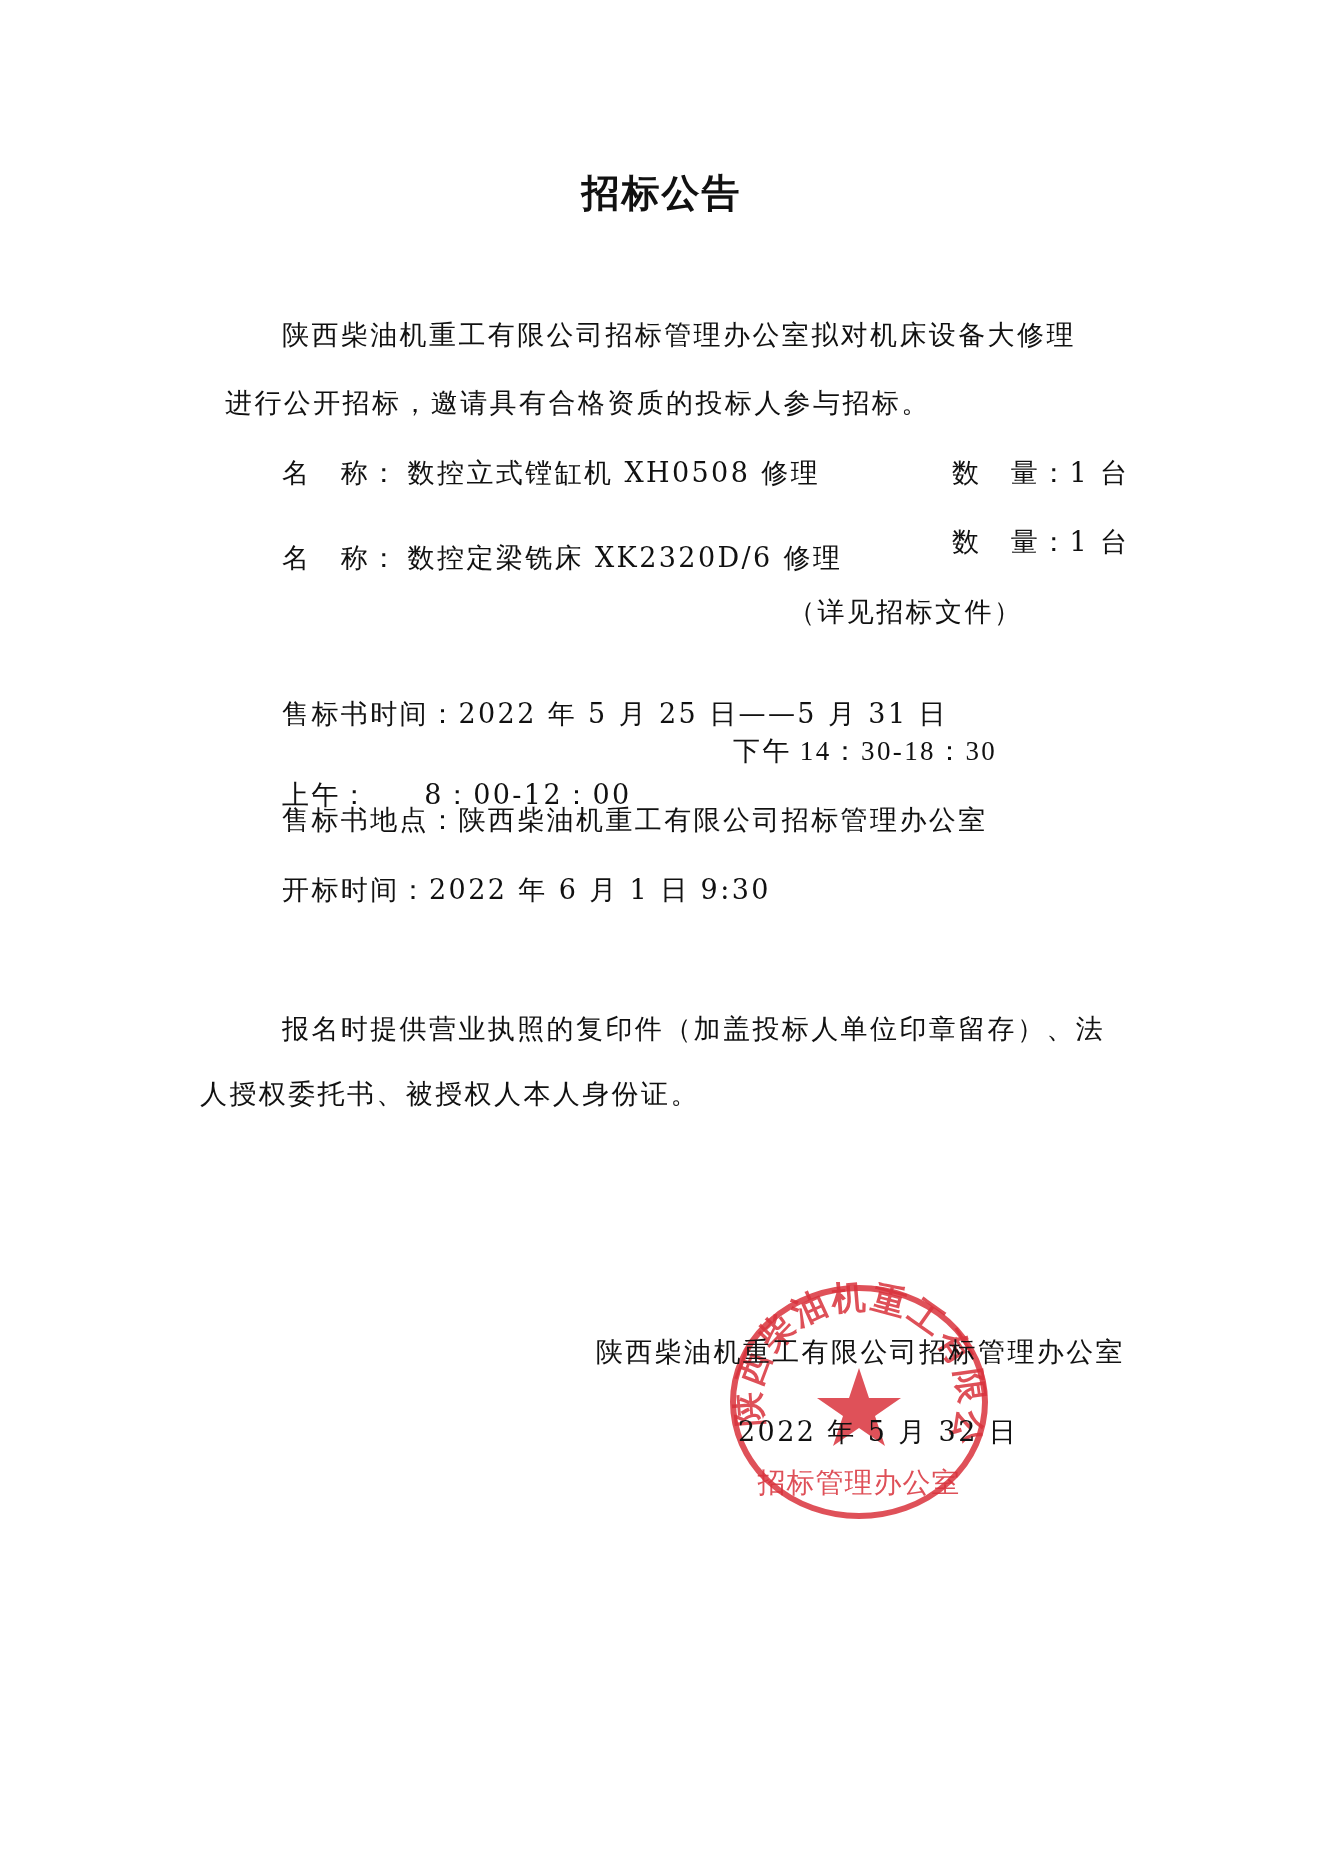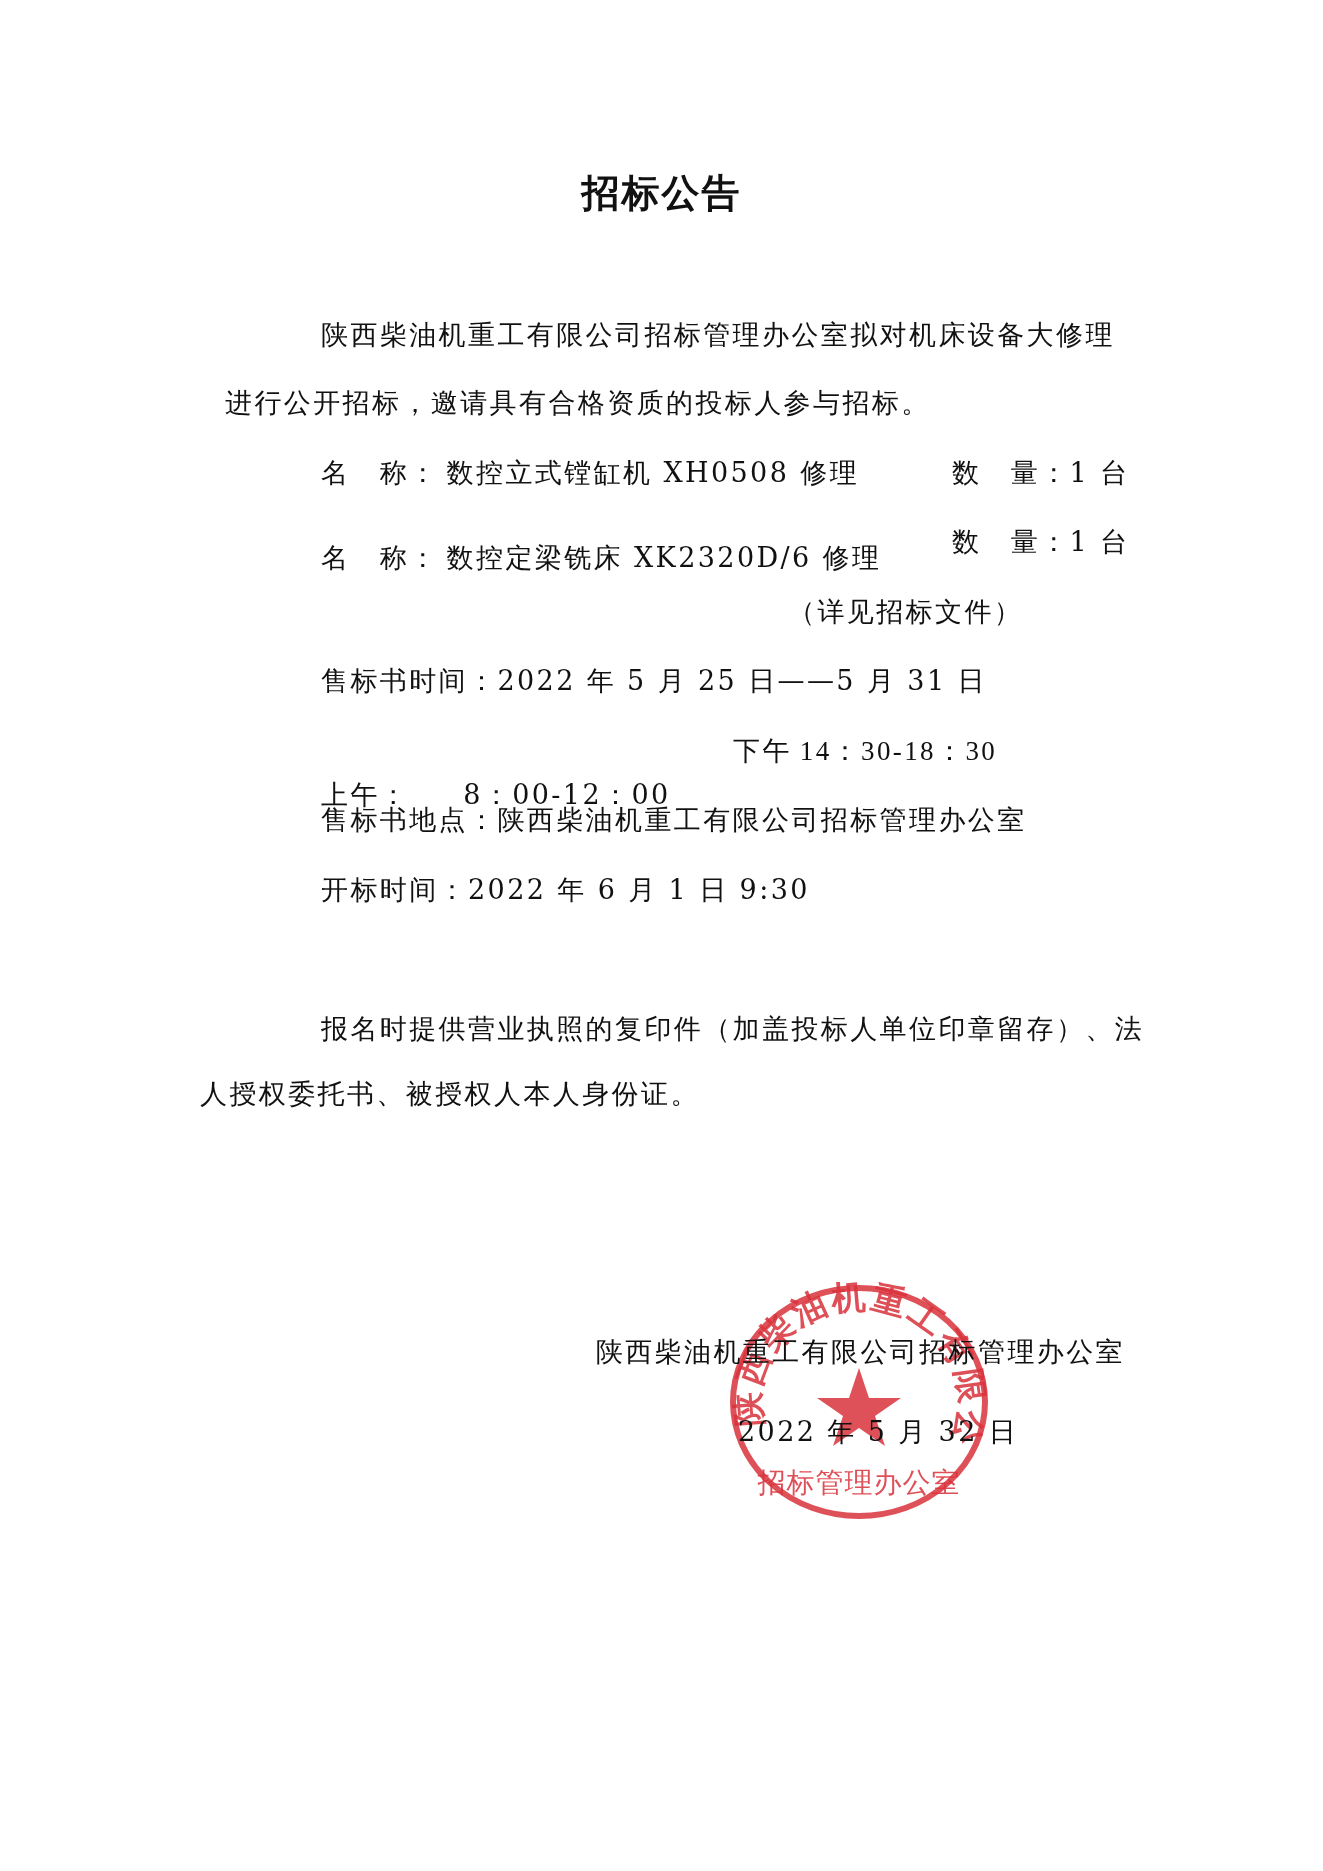--- a/index.html
+++ b/index.html
@@ -3,21 +3,21 @@
 <meta charset="utf-8">
 <style>
   html, body { margin: 0; padding: 0; background: #ffffff; }
   body { width: 1323px; height: 1871px; position: relative; overflow: hidden;
          font-family: "DejaVu Serif", "Liberation Serif", serif; color: #111; }
   .page { position: absolute; left: 0; top: 0; width: 1323px; height: 1871px; background: #fff; }
   .title { position: absolute; top: 168px; left: 0; width: 1323px; text-align: center;
            font-size: 38px; font-weight: bold; letter-spacing: 2px;
            font-family: "DejaVu Sans", "Liberation Sans", sans-serif; }
   .line { position: absolute; left: 200px; font-size: 27px; white-space: nowrap; letter-spacing: 2.4px; line-height: 36px; }
-  .indent { left: 282px; margin-left: 39px; }
+  .indent { left: 282px; }
   .item-qty { position: absolute; left: 952px; font-size: 27px; white-space: nowrap; letter-spacing: 2.4px; line-height: 36px; }
   .gap { display: inline-block; }
   .seal { position: absolute; left: 728px; top: 1282px; width: 262px; height: 240px; }
   .sig { position: absolute; font-size: 27px; white-space: nowrap; letter-spacing: 2.4px; line-height: 36px; z-index: 2; }
 </style>
 </head>
 <body>
 
 <div class="page">
 
@@ -35,21 +35,21 @@
 
   <div class="line indent" style="top:540px;">
     <span>名　称：</span><span class="gap" style="width:8px"></span><span>数控定梁铣床 XK2320D/6 修理</span>
   </div>
   <div class="item-qty" style="top:524px;">
     <span>数　量：</span><span>1 台</span>
   </div>
 
   <div class="line" style="top:594px; left:788px;">（详见招标文件）</div>
 
-  <div class="line indent" style="top:663px;text-align:right;">
+  <div class="line indent" style="top:696px;text-align:right;">
     <span>售标书时间：</span><span>2022 年 5 月 25 日——5 月 31 日</span>
   </div>
 
   <div class="line indent" style="top:777px;">
     <span>上午：</span><span class="gap" style="width:54px"></span><span>8：00-12：00</span>
   </div>
   <div class="line" style="top:733px; left:733px;font-family:Liberation Serif, serif;">
     <span>下午</span><span class="gap" style="width:8px"></span><span>14：30-18：30</span>
   </div>
 

